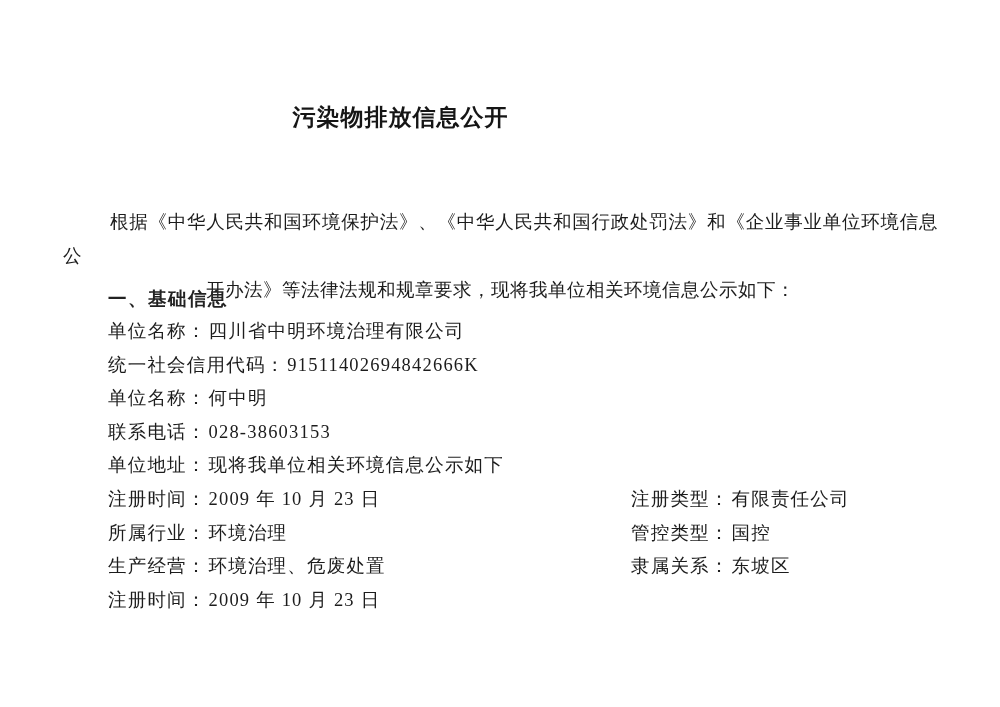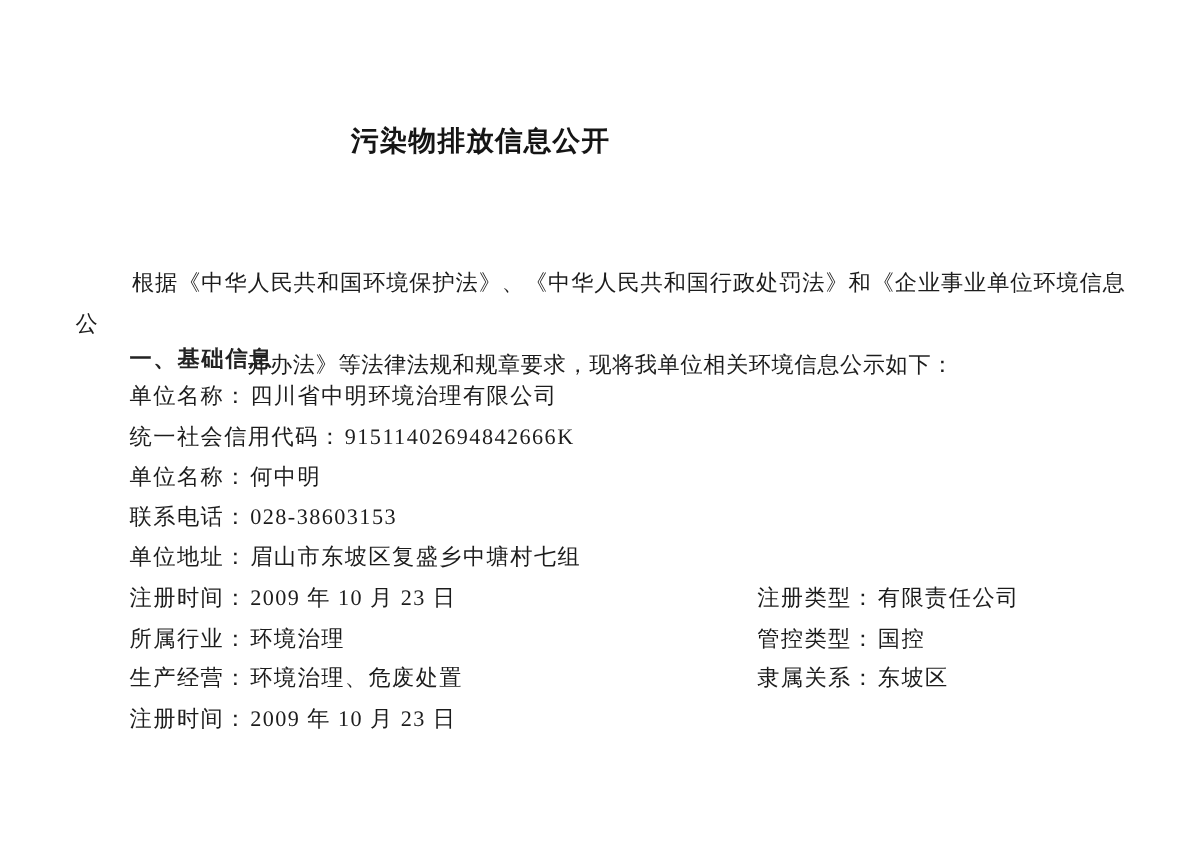--- a/index.html
+++ b/index.html
@@ -23,21 +23,21 @@
     width: 801px;
     text-align: center;
     font-size: 23px;
     font-weight: 700;
     line-height: 41px;
     letter-spacing: 1px;
     color: #151515;
   }
   .intro-block {
     position: absolute;
-    top: 220px;
+    top: 205px;
     left: 63px;
     width: 875px;
     font-size: 18.5px;
     line-height: 34px;
     letter-spacing: 0.5px;
   }
   .intro-line-1 {
     text-indent: 47px;
     text-align: justify;
     text-align-last: justify;
@@ -107,21 +107,21 @@
 
     <div class="field-row">
       <span>单位名称</span><span class="sep">：</span><span>何中明</span>
     </div>
 
     <div class="field-row">
       <span>联系电话</span><span class="sep">：</span><span>028-38603153</span>
     </div>
 
     <div class="field-row">
-      <span>单位地址</span><span class="sep">：</span><span>眉山市东坡区复盛乡中塘村七组</span>
+      <span>单位地址</span><span class="sep">：</span><span>现将我单位相关环境信息公示如下</span>
     </div>
 
     <div class="field-row">
       <span>注册时间</span><span class="sep">：</span><span>2009 年 10 月 23 日</span>
       <span class="cell-right">
         <span>注册类型</span><span class="sep">：</span><span>有限责任公司</span>
       </span>
     </div>
 
     <div class="field-row">

